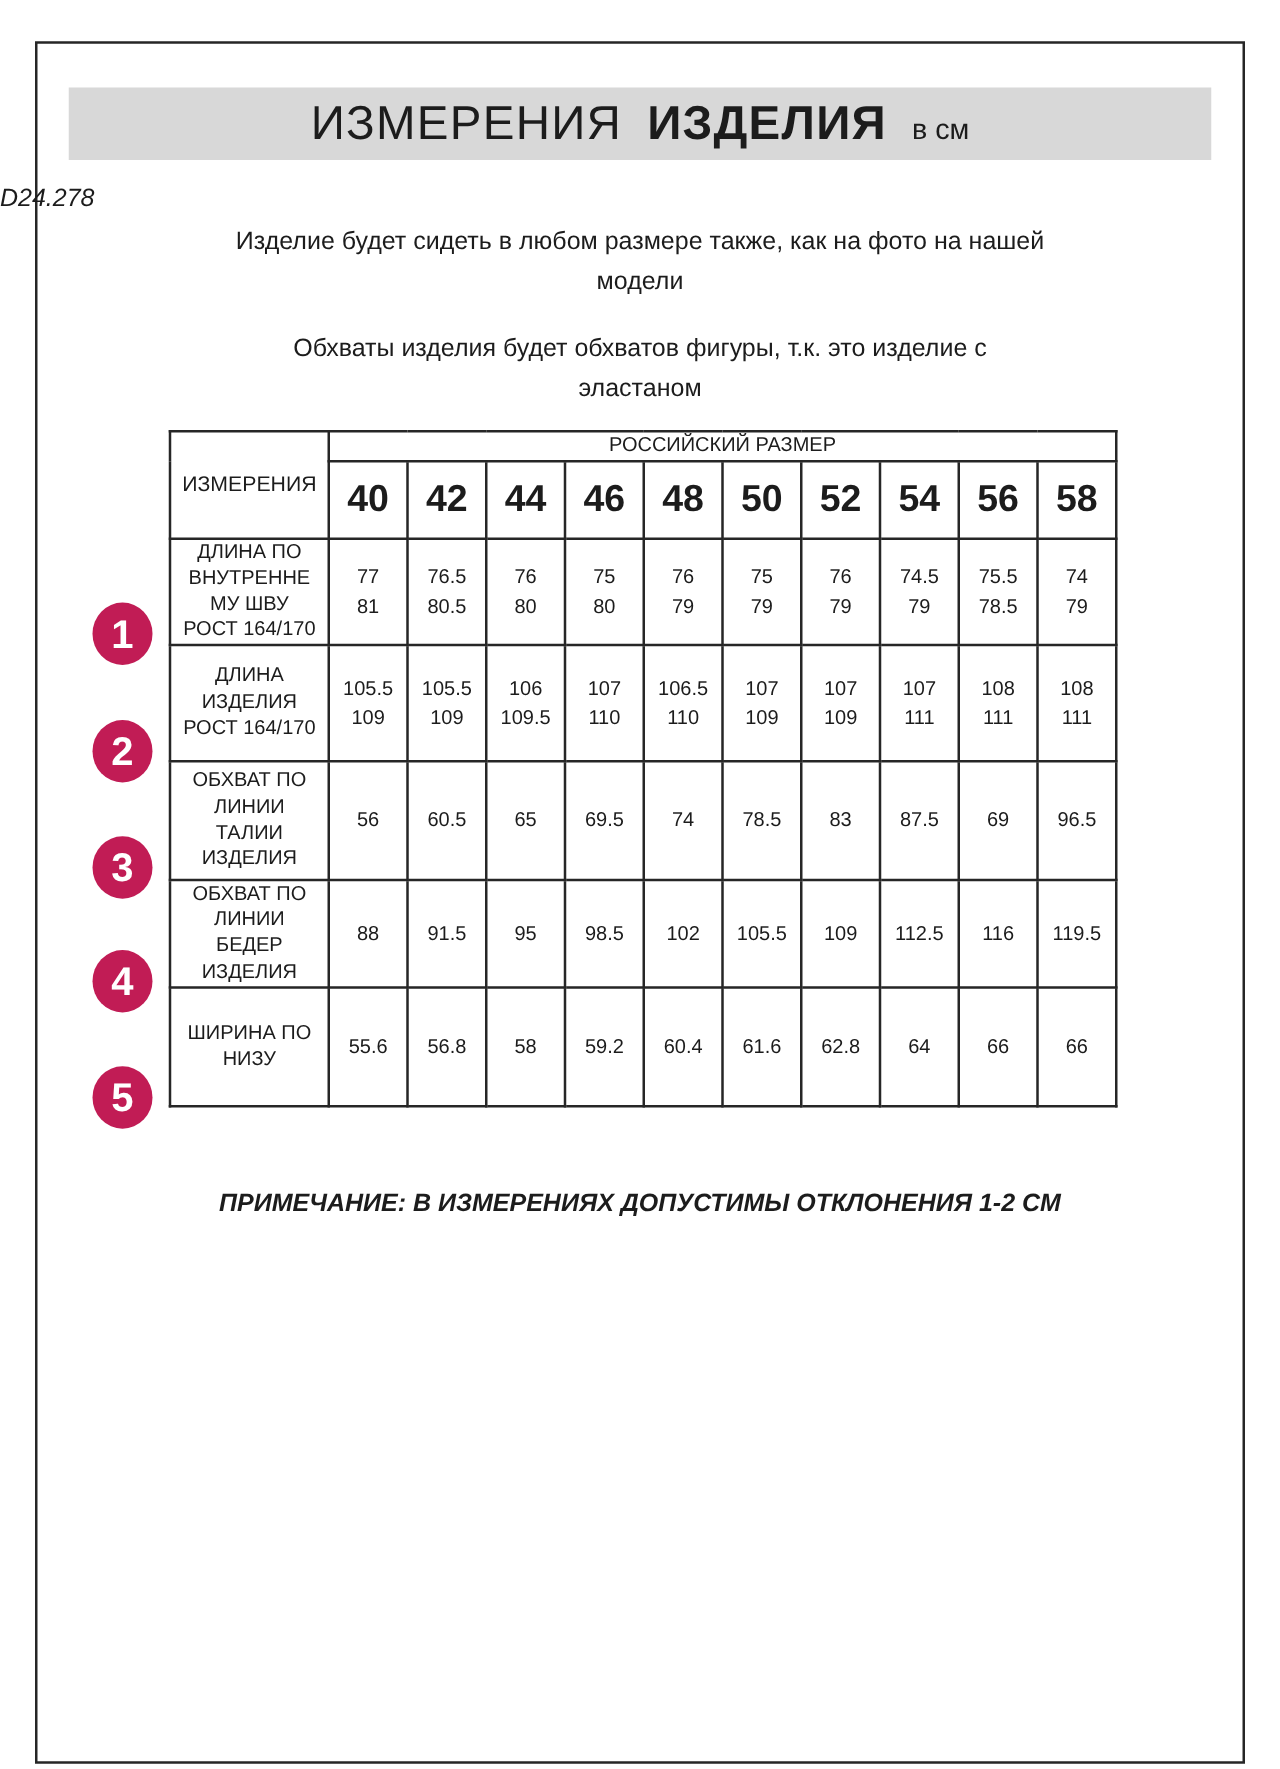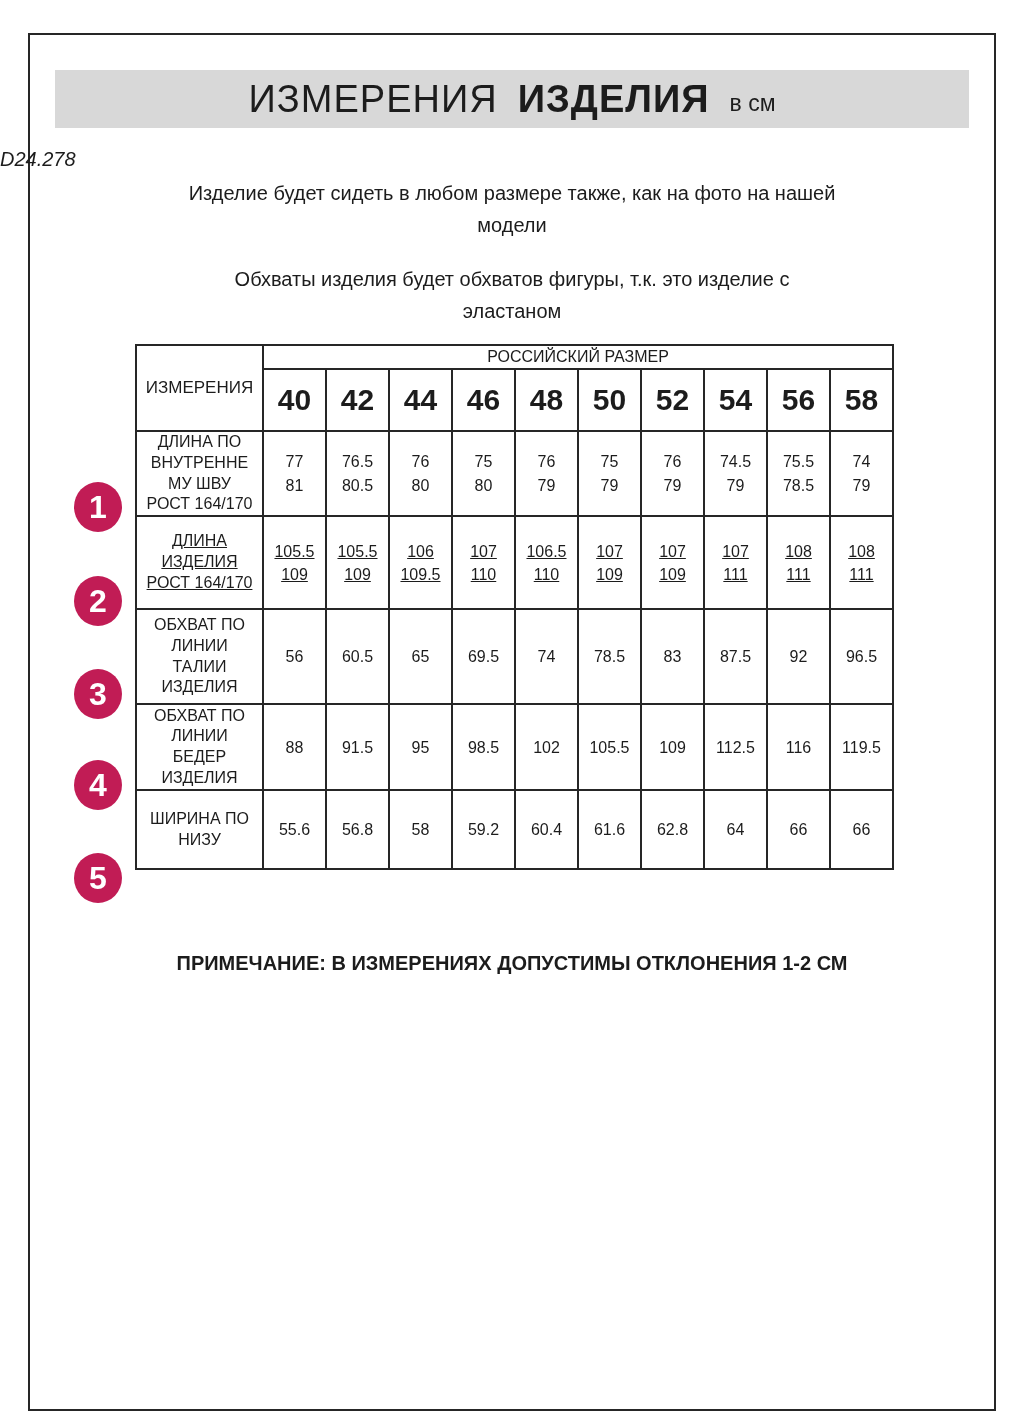--- a/index.html
+++ b/index.html
@@ -41,33 +41,33 @@
     vertical-align:middle; box-sizing:border-box;
   }
   .measure-header { width:127px; font-size:17px; font-weight:normal; }
   .group-header   { height:24px; font-size:16px; font-weight:normal; }
   .size-cell      { width:63px; height:62px; font-size:30px; font-weight:bold; }
   .label-cell {
     font-size:16px; line-height:1.3; white-space:pre-line; padding:4px 2px;
   }
   .value-cell { font-size:16px; line-height:1.45; white-space:pre-line; }
   tbody tr:nth-child(1) { height:70px; }
-  tbody tr:nth-child(2) { height:93px;text-decoration:underline; }
+  tbody tr:nth-child(2) { height:93px; }
   tbody tr:nth-child(3) { height:95px; }
   tbody tr:nth-child(4) { height:86px; }
-  tbody tr:nth-child(5) { height:79px; }
+  tbody tr:nth-child(5) { height:95px; }
 
   .badge {
     position:absolute; left:74px; width:48px; height:50px;
     border-radius:50%; color:#ffffff; font-weight:bold; font-size:32px;
     display:flex; align-items:center; justify-content:center;
   }
   .note {
     position:absolute; top:952px; left:0; width:100%;
-    text-align:center; font-weight:bold; font-size:20px;
+    text-align:center; font-weight:bold; font-size:20px;font-style:italic;
   }
 </style>
 </head>
 <body>
 
 <div class="page-border"></div>
 
 <div class="banner">
   <span class="title-main">ИЗМЕРЕНИЯ</span>
   <span class="title-bold">ИЗДЕЛИЯ</span>
@@ -162,21 +162,21 @@
 ТАЛИИ
 ИЗДЕЛИЯ</td>
         <td class="value-cell">56</td>
         <td class="value-cell">60.5</td>
         <td class="value-cell">65</td>
         <td class="value-cell">69.5</td>
         <td class="value-cell">74</td>
         <td class="value-cell">78.5</td>
         <td class="value-cell">83</td>
         <td class="value-cell">87.5</td>
-        <td class="value-cell">92</td>
+        <td class="value-cell">69</td>
         <td class="value-cell">96.5</td>
       </tr>
       <tr>
         <td class="label-cell">ОБХВАТ ПО
 ЛИНИИ
 БЕДЕР
 ИЗДЕЛИЯ</td>
         <td class="value-cell">88</td>
         <td class="value-cell">91.5</td>
         <td class="value-cell">95</td>

